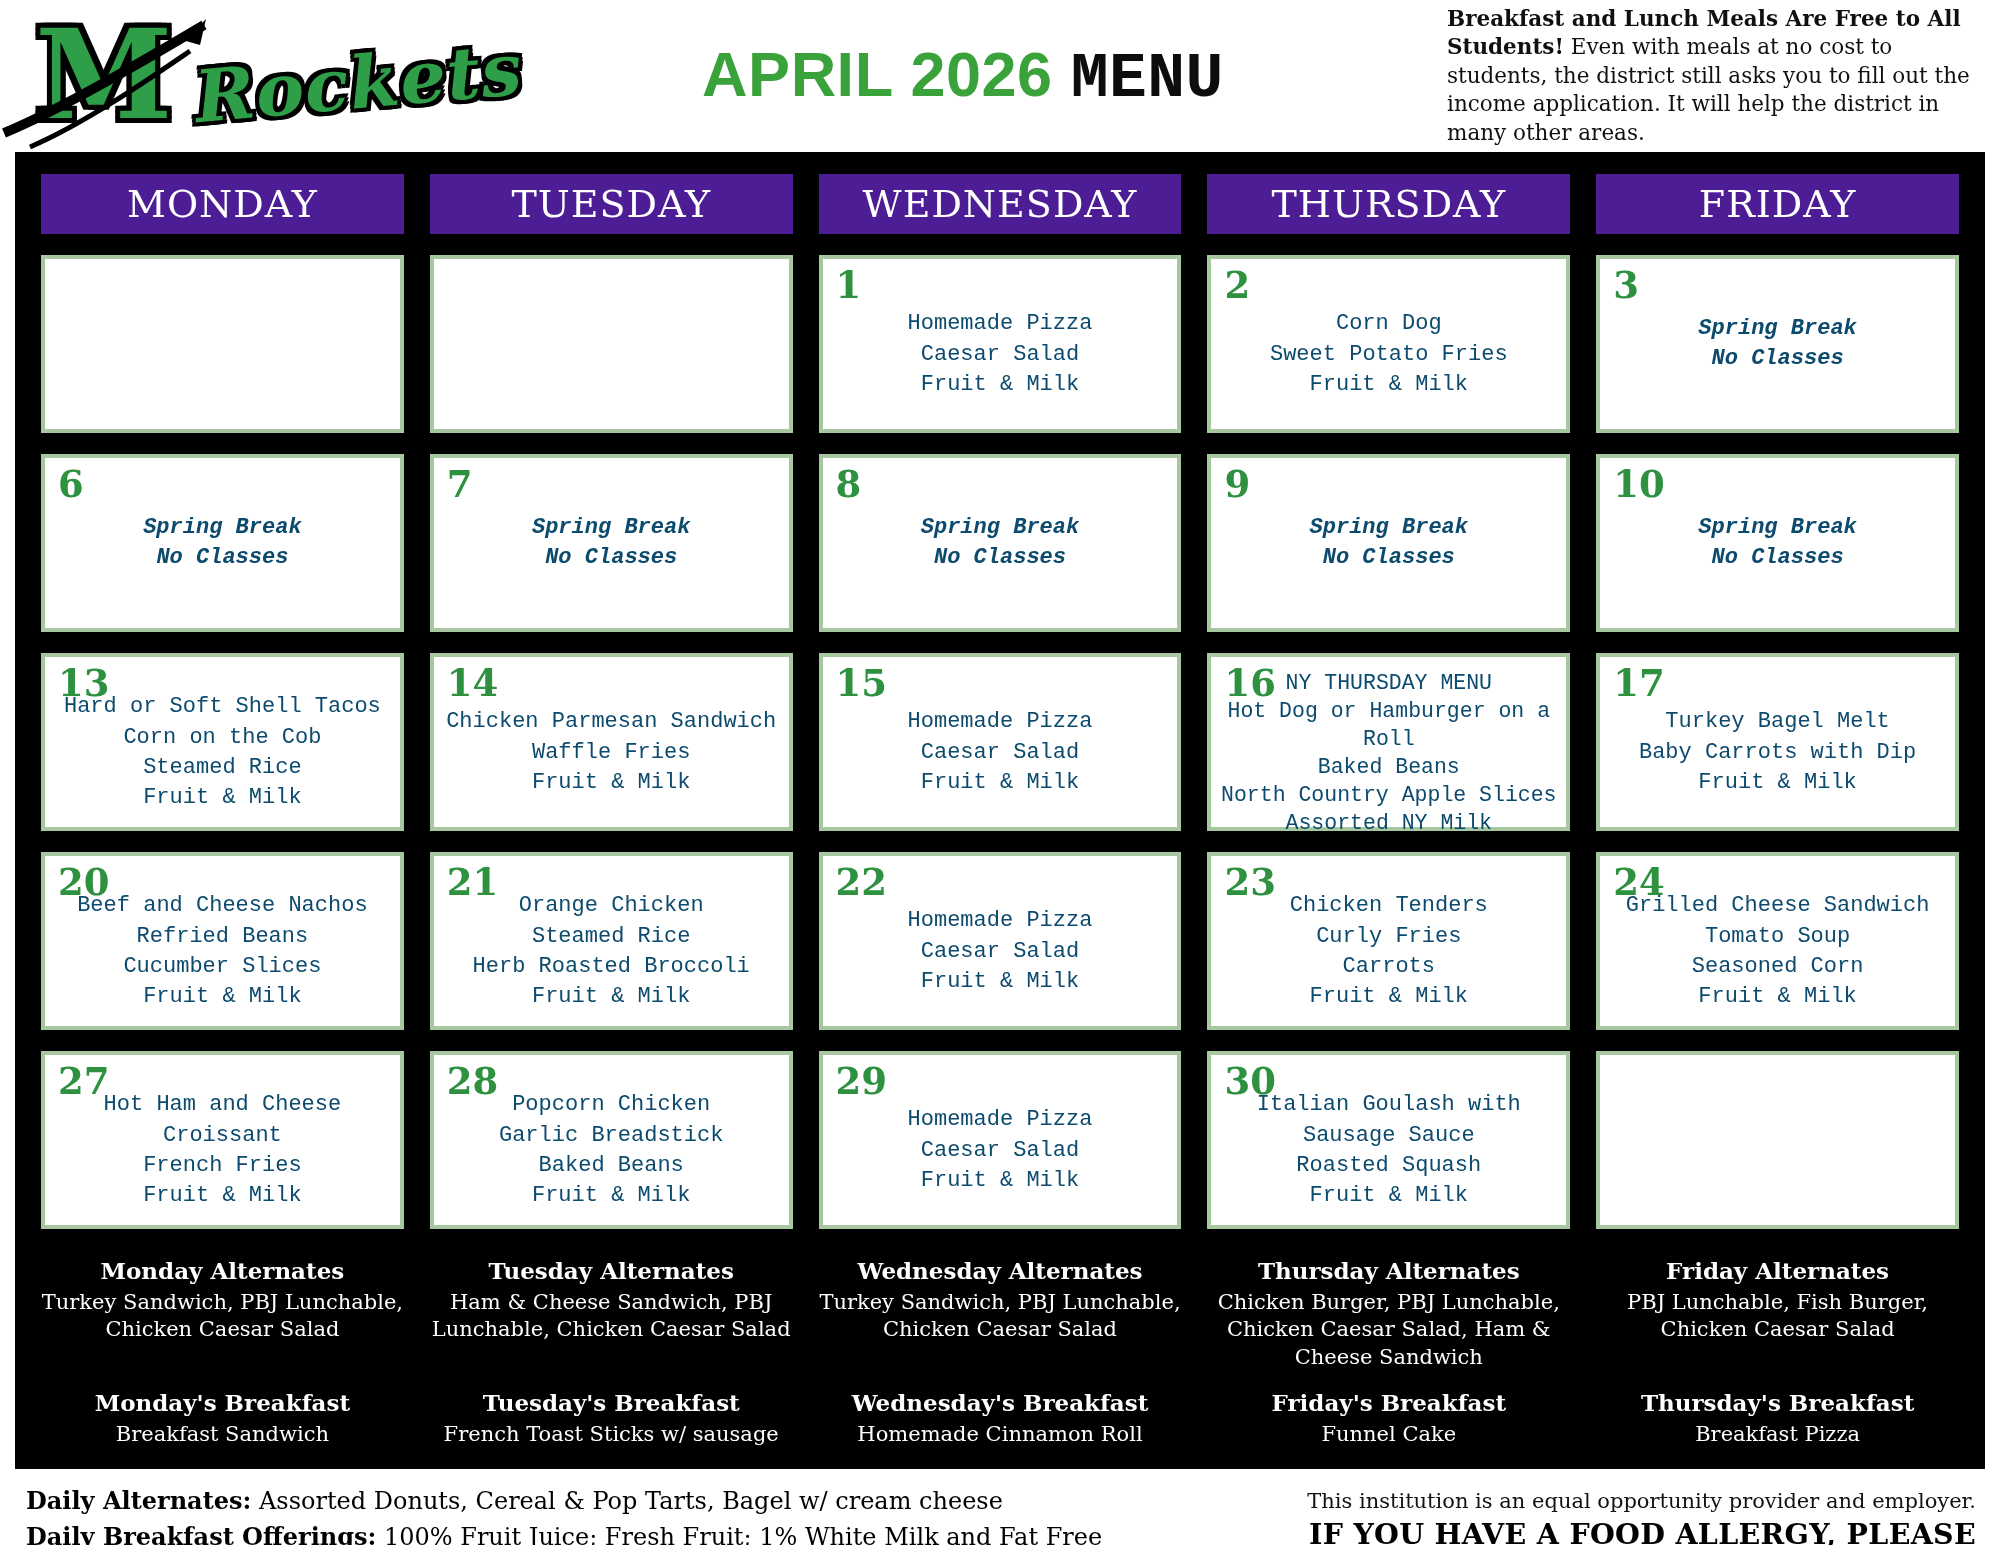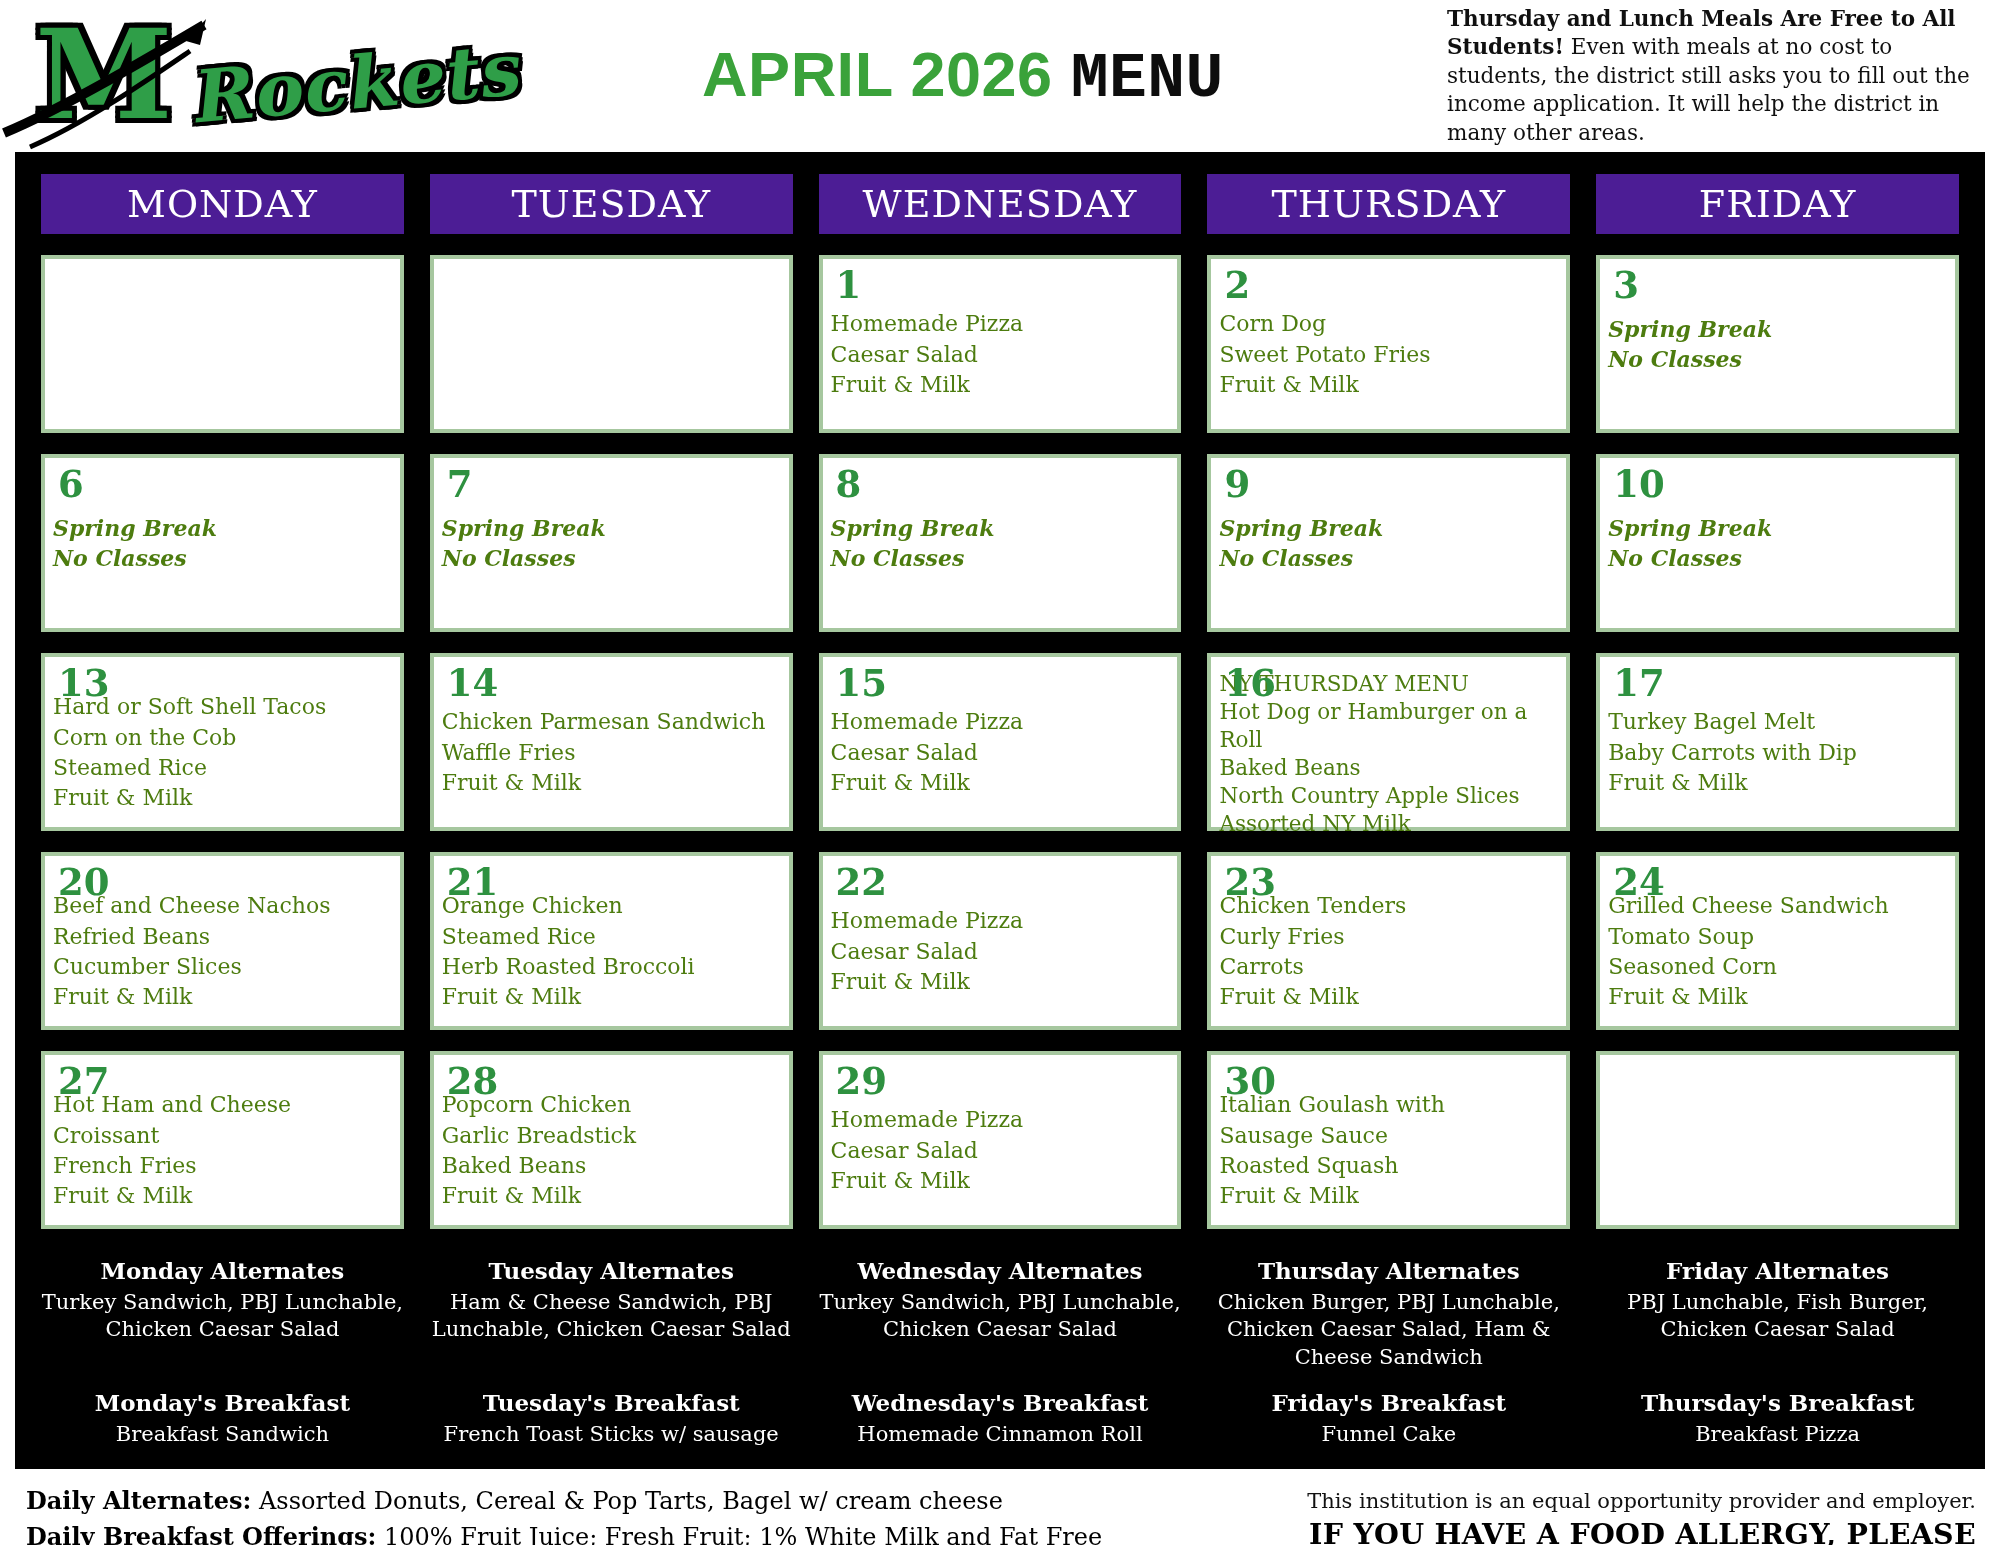--- a/index.html
+++ b/index.html
@@ -33,21 +33,21 @@
 
   
   .board { margin: 0 15px; background: #000; padding: 22px 26px 12px; }
   .grid { display: grid; grid-template-columns: repeat(5, 1fr); column-gap: 26px; row-gap: 21px; }
   .day-header { height: 60px; background: #4c1d95; color: #fff; display: flex; align-items: center;
                 justify-content: center; font-size: 38px; letter-spacing: 1px; }
   .day-cell { position: relative; height: 178px; background: #fff; border: 4px solid #a6c79f;
               display: flex; flex-direction: column; justify-content: center; padding: 32px 8px 10px; }
   .day-cell.dense { padding-top: 8px; }
   .day-num { position: absolute; top: 4px; left: 13px; font-weight: bold; font-size: 37px; color: #2e9140; }
-  .day-body { text-align: left; font-size: 22px; line-height: 1.38; color: #4d7c0f; }
+  .day-body { text-align: center; font-size: 22px; line-height: 1.38; color: #0c4a6e; font-family: Liberation Mono, monospace; }
   .dense .day-body { font-size: 21.5px; line-height: 1.3; padding-top: 26px; }
   .special .day-body { font-weight: bold; font-style: italic; padding-bottom: 22px; }
 
   .alt-row, .bf-row { display: grid; grid-template-columns: repeat(5, 1fr); column-gap: 26px;
                       color: #fff; text-align: center; }
   .alt-row { margin-top: 28px; min-height: 124px; }
   .bf-row { margin-top: 8px; min-height: 68px; }
   .alt-title, .bf-title { font-weight: bold; font-size: 23px; margin-bottom: 5px; }
   .alt-text, .bf-text { font-size: 21px; line-height: 1.3; }
 
@@ -76,21 +76,21 @@
       </div>
       <span class="logo-script">Rockets</span>
     </div>
 
     <div class="title">
       <span class="title-green">APRIL 2026</span>
       <span class="title-black">MENU</span>
     </div>
 
     <div class="notice">
-      <span class="notice-bold">Thursday and Lunch Meals Are Free to All Students!</span>
+      <span class="notice-bold">Breakfast and Lunch Meals Are Free to All Students!</span>
       <span>Even with meals at no cost to students, the district still asks you to fill out the income application. It will help the district in many other areas.</span>
     </div>
   </header>
 
   <div class="board">
     <div class="grid">
         <div class="day-header">MONDAY</div>
         <div class="day-header">TUESDAY</div>
         <div class="day-header">WEDNESDAY</div>
         <div class="day-header">THURSDAY</div>

